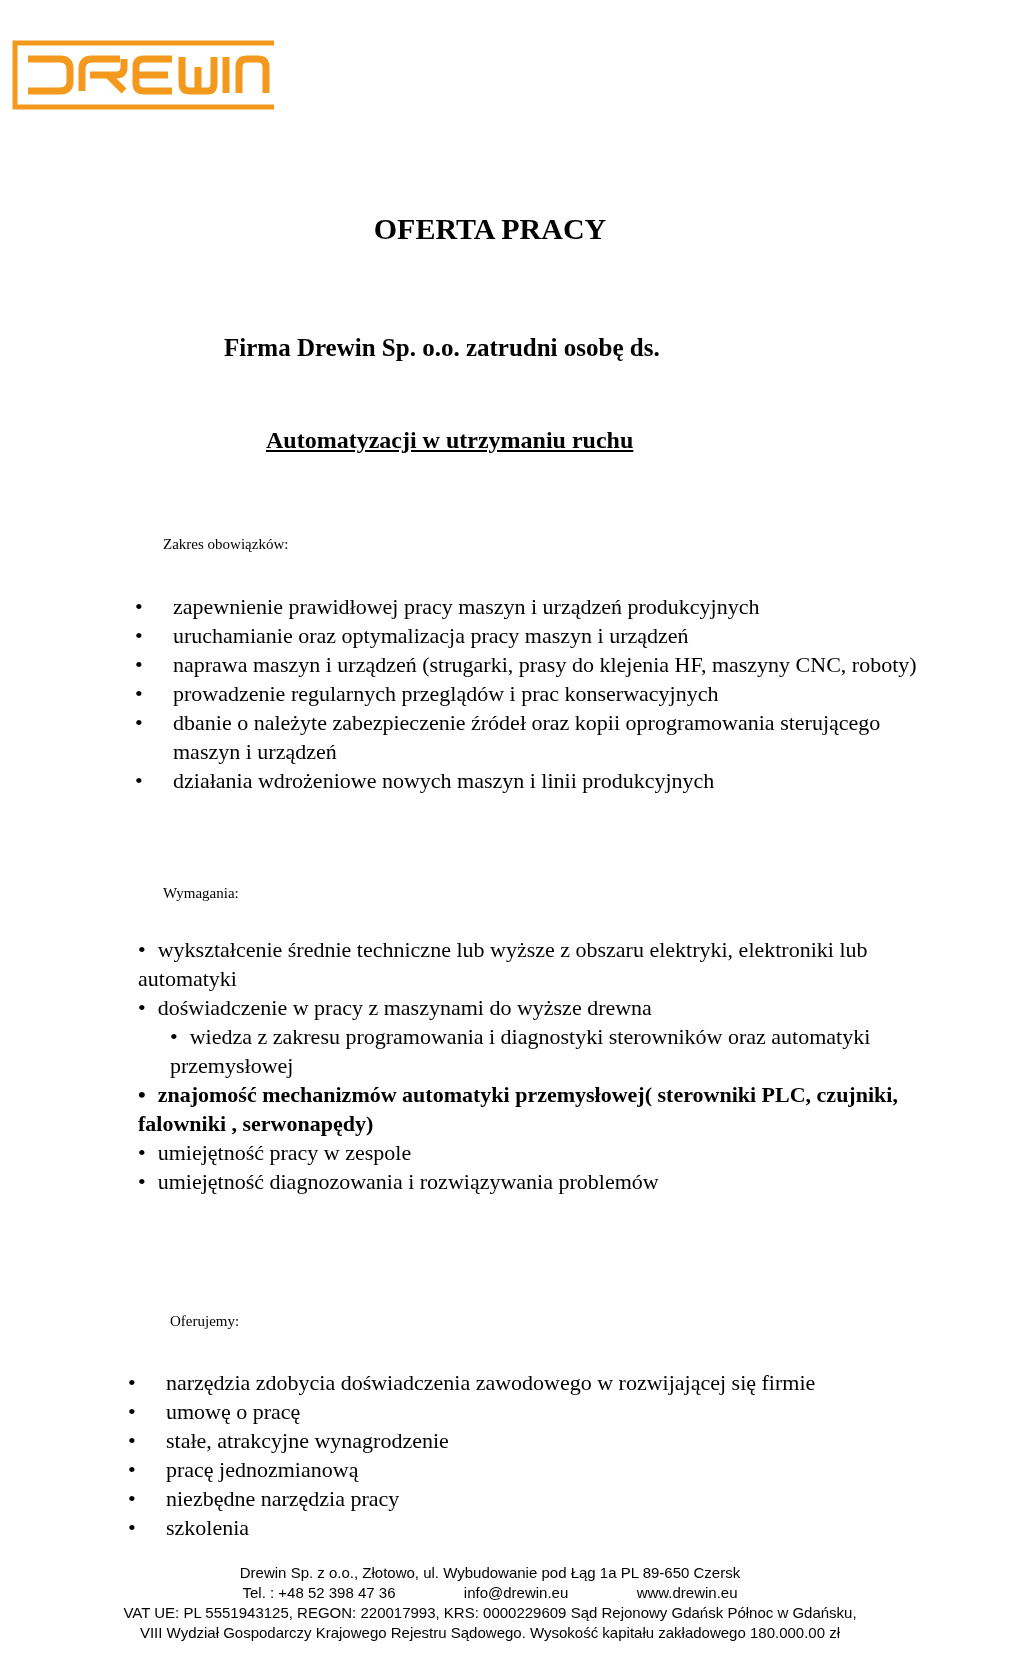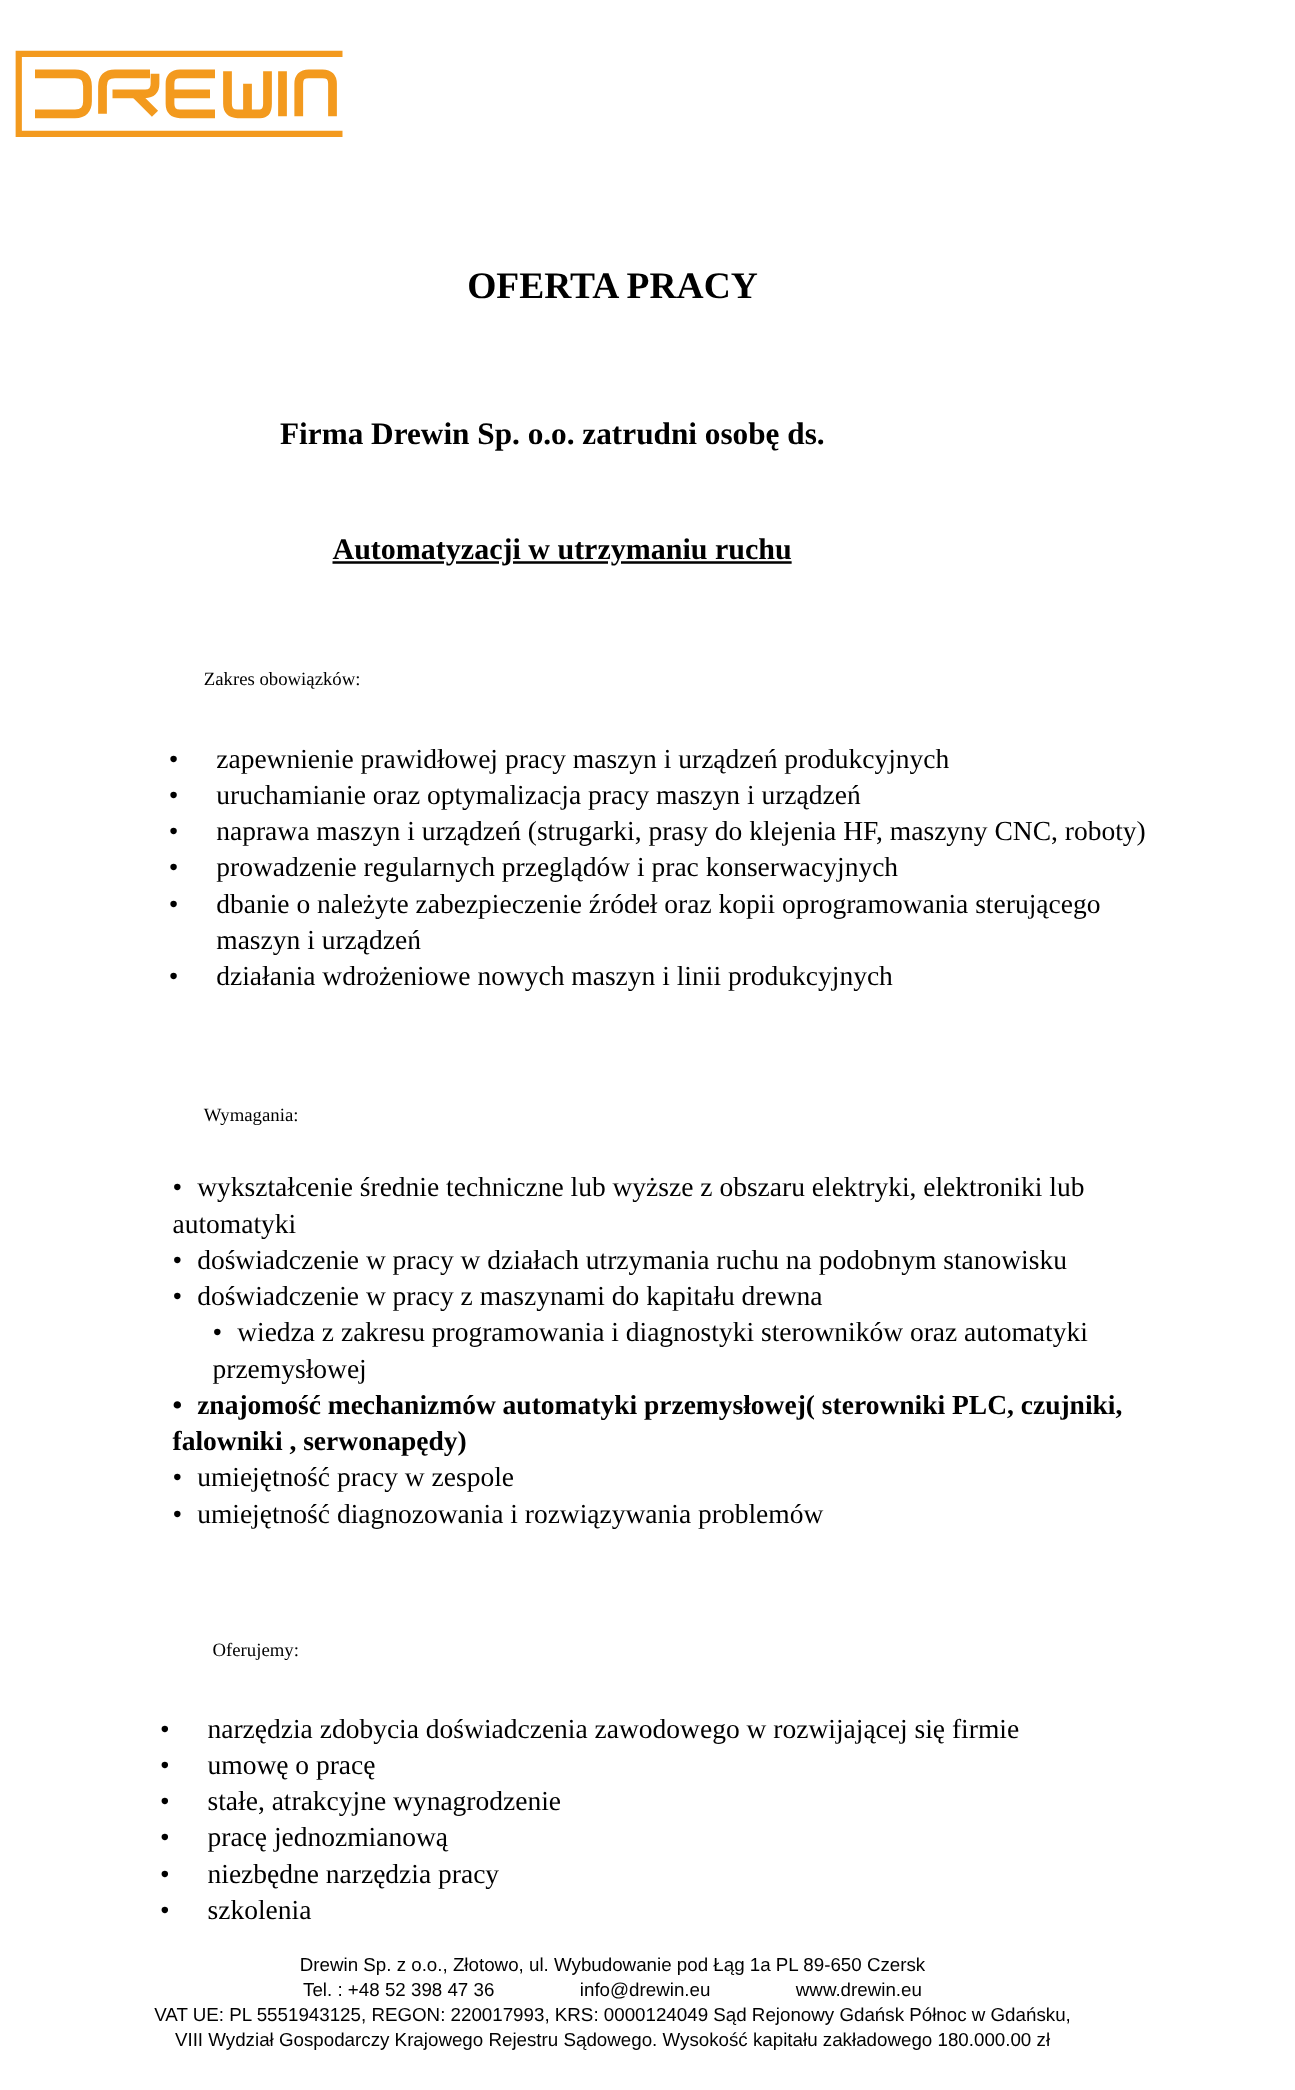--- a/index.html
+++ b/index.html
@@ -55,22 +55,21 @@
   <li><span class="b">•</span><span>uruchamianie oraz optymalizacja pracy maszyn i urządzeń</span></li>
   <li style="width:800px;"><span class="b">•</span><span> naprawa maszyn i urządzeń (strugarki, prasy do klejenia HF, maszyny  CNC, roboty)</span></li>
   <li><span class="b">•</span><span>prowadzenie regularnych przeglądów i prac konserwacyjnych</span></li>
   <li style="width:740px;"><span class="b">•</span><span>dbanie o należyte zabezpieczenie źródeł oraz kopii oprogramowania sterującego maszyn i urządzeń</span></li>
   <li><span class="b">•</span><span>działania wdrożeniowe nowych maszyn i linii produkcyjnych</span></li>
 </ul>
 
 <div class="heading" style="left:163px; top:885px;">Wymagania:</div>
 <ul class="list b" style="left:138px; top:935px; width:850px;">
   <li style="width:810px;"><span class="b">•</span><span>wykształcenie średnie techniczne lub wyższe z obszaru elektryki, elektroniki lub automatyki</span></li>
-  <li style="width:720px;"><span class="b">•</span><span>doświadczenie w pracy w działach utrzymania ruchu na podobnym stanowisku</span></li>
-  <li><span class="b">•</span><span>doświadczenie w pracy z maszynami do kapitału drewna</span></li>
+  <li><span class="b">•</span><span>doświadczenie w pracy z maszynami do wyższe drewna</span></li>
   <li style="width:820px;margin-left:32px;"><span class="b">•</span><span>wiedza z zakresu programowania i diagnostyki sterowników oraz automatyki przemysłowej</span></li>
   <li style="width:840px;font-weight:bold;"><span class="b">•</span><span>znajomość mechanizmów automatyki przemysłowej( sterowniki PLC, czujniki, falowniki , serwonapędy)</span></li>
   <li><span class="b">•</span><span>umiejętność pracy w zespole</span></li>
   <li><span class="b">•</span><span>umiejętność diagnozowania i rozwiązywania problemów</span></li>
 </ul>
 
 <div class="heading" style="left:170px; top:1313px;">Oferujemy:</div>
 <ul class="list a" style="left:128px; top:1368px; width:860px;">
   <li><span class="b">•</span><span>narzędzia zdobycia doświadczenia zawodowego w rozwijającej się firmie</span></li>
   <li><span class="b">•</span><span>umowę o pracę</span></li>
@@ -82,15 +81,15 @@
 
 <div class="footer">
   <div>Drewin Sp. z o.o., Złotowo, ul. Wybudowanie pod Łąg 1a  PL 89-650 Czersk</div>
   <div class="row2">
     <span>Tel. : +48 52 398 47 36</span>
     <span style="width:60px"></span>
     <span>info@drewin.eu</span>
     <span style="width:60px"></span>
     <span>www.drewin.eu</span>
   </div>
-  <div>VAT UE: PL 5551943125, REGON: 220017993, KRS: 0000124049 Sąd Rejonowy Gdańsk Północ w Gdańsku,</div>
+  <div>VAT UE: PL 5551943125, REGON: 220017993, KRS: 0000229609 Sąd Rejonowy Gdańsk Północ w Gdańsku,</div>
   <div>VIII Wydział Gospodarczy Krajowego Rejestru Sądowego. Wysokość kapitału zakładowego 180.000.00 zł</div>
 </div>
 
 </body></html>

